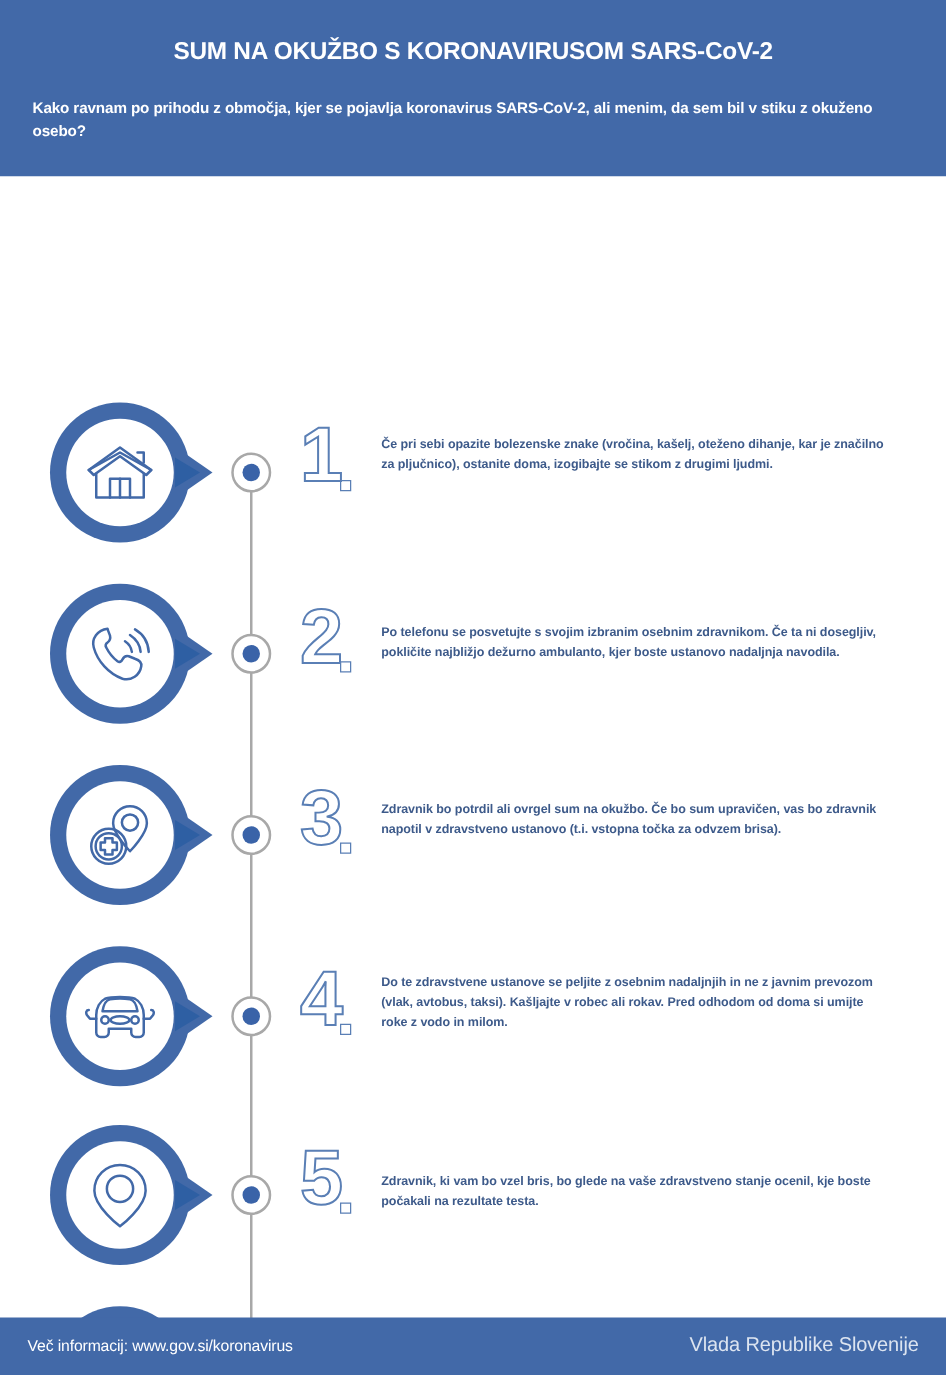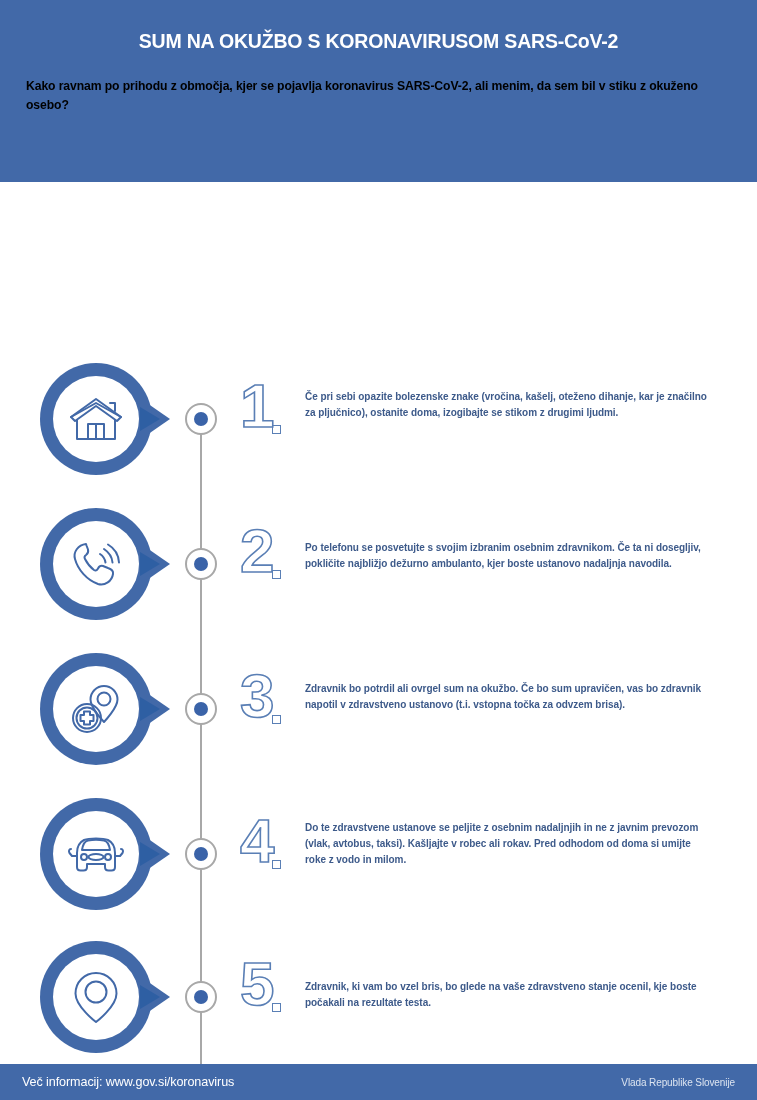--- a/index.html
+++ b/index.html
@@ -7,36 +7,36 @@
     width:757px;height:1100px;
     background:#ffffff;
     font-family:"Liberation Sans","DejaVu Sans",sans-serif;
     overflow:hidden;
     position:relative;
   }
   
   .header{
     background:#4269A8;
     width:757px;
-    height:182px;
+    height:141px;
     box-sizing:border-box;
     padding:30px 26px 0 26px;
     position:relative;
   }
   .header-title{
     color:#ffffff;
     font-size:19.5px;
     font-weight:bold;
     text-align:center;
     letter-spacing:-0.2px;
     margin:0 0 24px 0;
     line-height:1.2;
   }
   .header-sub{
-    color:#000000;
+    color:#ffffff;
     font-size:12.2px;
     font-weight:bold;
     line-height:1.55;
     margin:0;
     letter-spacing:-0.1px;
   }
 
   
   .content{
     position:relative;
@@ -159,36 +159,36 @@
     line-height:1.62;
     letter-spacing:-0.05px;
   }
 
   
   .footer{
     position:absolute;
     left:0;
     bottom:0;
     width:757px;
-    height:36px;
+    height:46px;
     background:#4269A8;
     display:flex;
     align-items:center;
     justify-content:space-between;
     box-sizing:border-box;
     padding:0 22px;
   }
   .footer-left{
     color:#ffffff;
     font-size:12.6px;
     letter-spacing:-0.1px;
   }
   .footer-right{
     color:#DCE4F0;
-    font-size:10px;
+    font-size:16px;
     letter-spacing:-0.1px;
   }
 </style>
 </head>
 <body>
 
 <div class="header">
   <div class="header-title">SUM NA OKUŽBO S KORONAVIRUSOM SARS-CoV-2</div>
   <div class="header-sub">Kako ravnam po prihodu z območja, kjer se pojavlja koronavirus SARS-CoV-2, ali menim, da sem bil v stiku z okuženo osebo?</div>
 </div>

